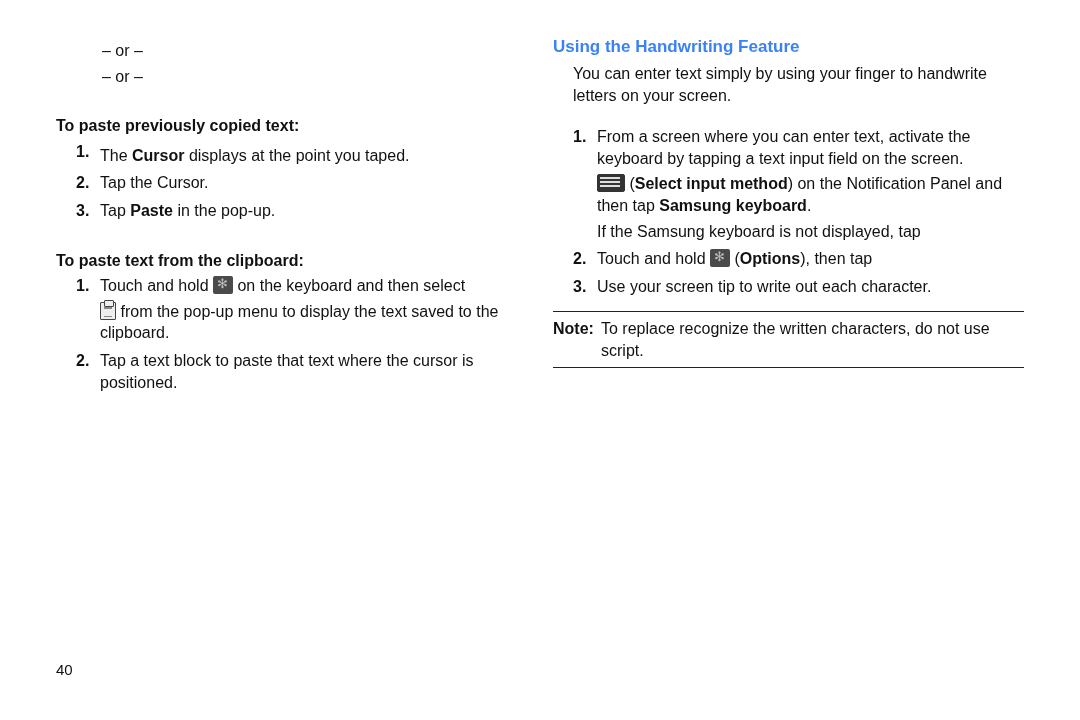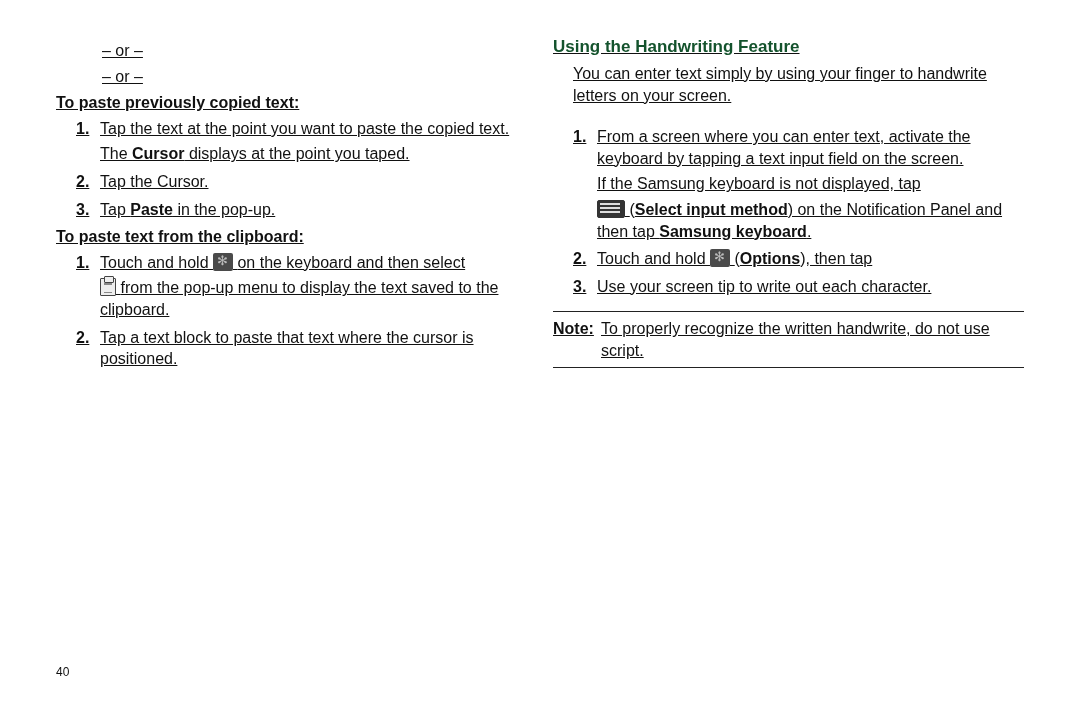--- a/index.html
+++ b/index.html
@@ -16,21 +16,20 @@
   .page {
     position: relative;
     width: 1080px;
     height: 720px;
     box-sizing: border-box;
     padding: 36px 56px 40px 56px;
   }
   .columns {
     display: flex;
     gap: 26px;
-    text-decoration: underline;
   }
   .col {
     flex: 1 1 0;
   }
   .indent-1 { margin-left: 46px; }
   .list-block { margin-top: 2px; }
   .li {
     display: flex;
     margin-left: 20px;
     margin-bottom: 6px;
@@ -40,42 +39,42 @@
     min-width: 24px;
   }
   .li .body {
     flex: 1;
   }
   .li .sub {
     margin-top: 4px;
   }
   .subhead {
     font-weight: 700;
-    margin-top: 5px;
+    margin-top: 28px;
     margin-bottom: 4px;
   }
   .section-title {
-    color: #14532d;
+    color: #3b82f6;
     font-weight: 700;
     font-size: 17px;
     margin-bottom: 4px;
   }
   .bold { font-weight: 700; }
   .or-line {
     margin: 4px 0 4px 46px;
   }
   .para-indent {
     margin-left: 20px;
     margin-bottom: 20px;
   }
   .page-num {
     position: absolute;
     left: 56px;
     bottom: 40px;
-    font-size: 12px;
+    font-size: 15px;
   }
 
   
   .icon {
     display: inline-block;
     vertical-align: -3px;
     box-sizing: border-box;
   }
   .icon-delete {
     width: 22px;
@@ -239,21 +238,20 @@
 
       <div class="or-line">– or –</div>
 
 
       <div class="subhead">To paste previously copied text:</div>
 
       <div class="list-block">
         <div class="li">
           <span class="num">1.</span>
           <span class="body">
-            <span>Tap the text at the point you want to paste the copied text.</span>
             <div class="sub">
               <span>The </span><span class="bold">Cursor</span><span> displays at the point you taped.</span>
             </div>
           </span>
         </div>
         <div class="li">
           <span class="num">2.</span>
           <span class="body">
             <span>Tap the Cursor.</span>
           </span>
@@ -294,25 +292,25 @@
       <div class="section-title">Using the Handwriting Feature</div>
 
       <div class="para-indent">You can enter text simply by using your finger to handwrite letters on your screen.</div>
 
       <div class="list-block">
         <div class="li">
           <span class="num">1.</span>
           <span class="body">
             <span>From a screen where you can enter text, activate the keyboard by tapping a text input field on the screen.</span>
             <div class="sub">
-              <span>If the Samsung keyboard is not displayed, tap</span>
+              <span class="icon icon-keyboard"></span>
+              <span> (</span><span class="bold">Select input method</span><span>) on the Notification Panel and then tap </span><span class="bold">Samsung keyboard</span><span>.</span>
             </div>
             <div class="sub">
-              <span class="icon icon-keyboard"></span>
-              <span> (</span><span class="bold">Select input method</span><span>) on the Notification Panel and then tap </span><span class="bold">Samsung keyboard</span><span>.</span>
+              <span>If the Samsung keyboard is not displayed, tap</span>
             </div>
           </span>
         </div>
 
         <div class="li">
           <span class="num">2.</span>
           <span class="body">
             <span>Touch and hold </span>
             <span class="icon icon-options"></span>
             <span> (</span><span class="bold">Options</span><span>), then tap</span>
@@ -322,21 +320,21 @@
         <div class="li">
           <span class="num">3.</span>
           <span class="body">Use your screen tip to write out each character.</span>
         </div>
       </div>
 
       <hr class="hr-top">
       <div class="note-block">
         <div class="note-body">
           <span class="note-label">Note:</span>
-          <span class="note-text">To properly recognize the written handwrite, do not use script.</span>
+          <span class="note-text">To replace recognize the written characters, do not use script.</span>
         </div>
       </div>
       <hr class="hr-bottom">
 
     </div>
   </div>
 
   <div class="page-num">40</div>
 </div>
 

